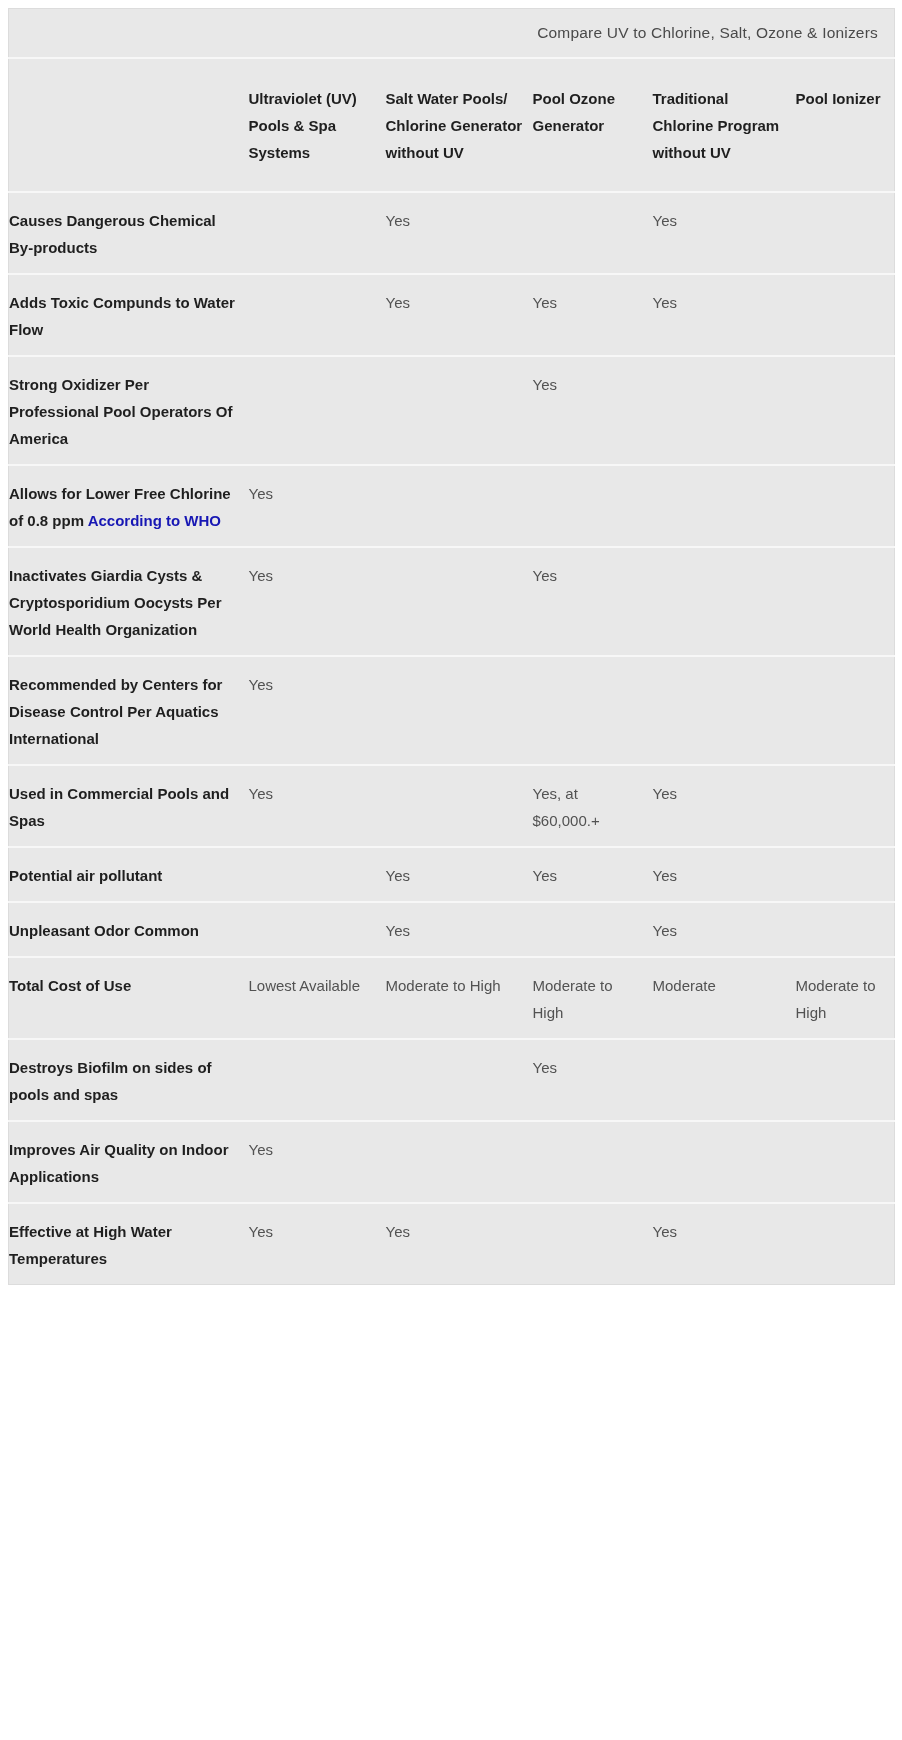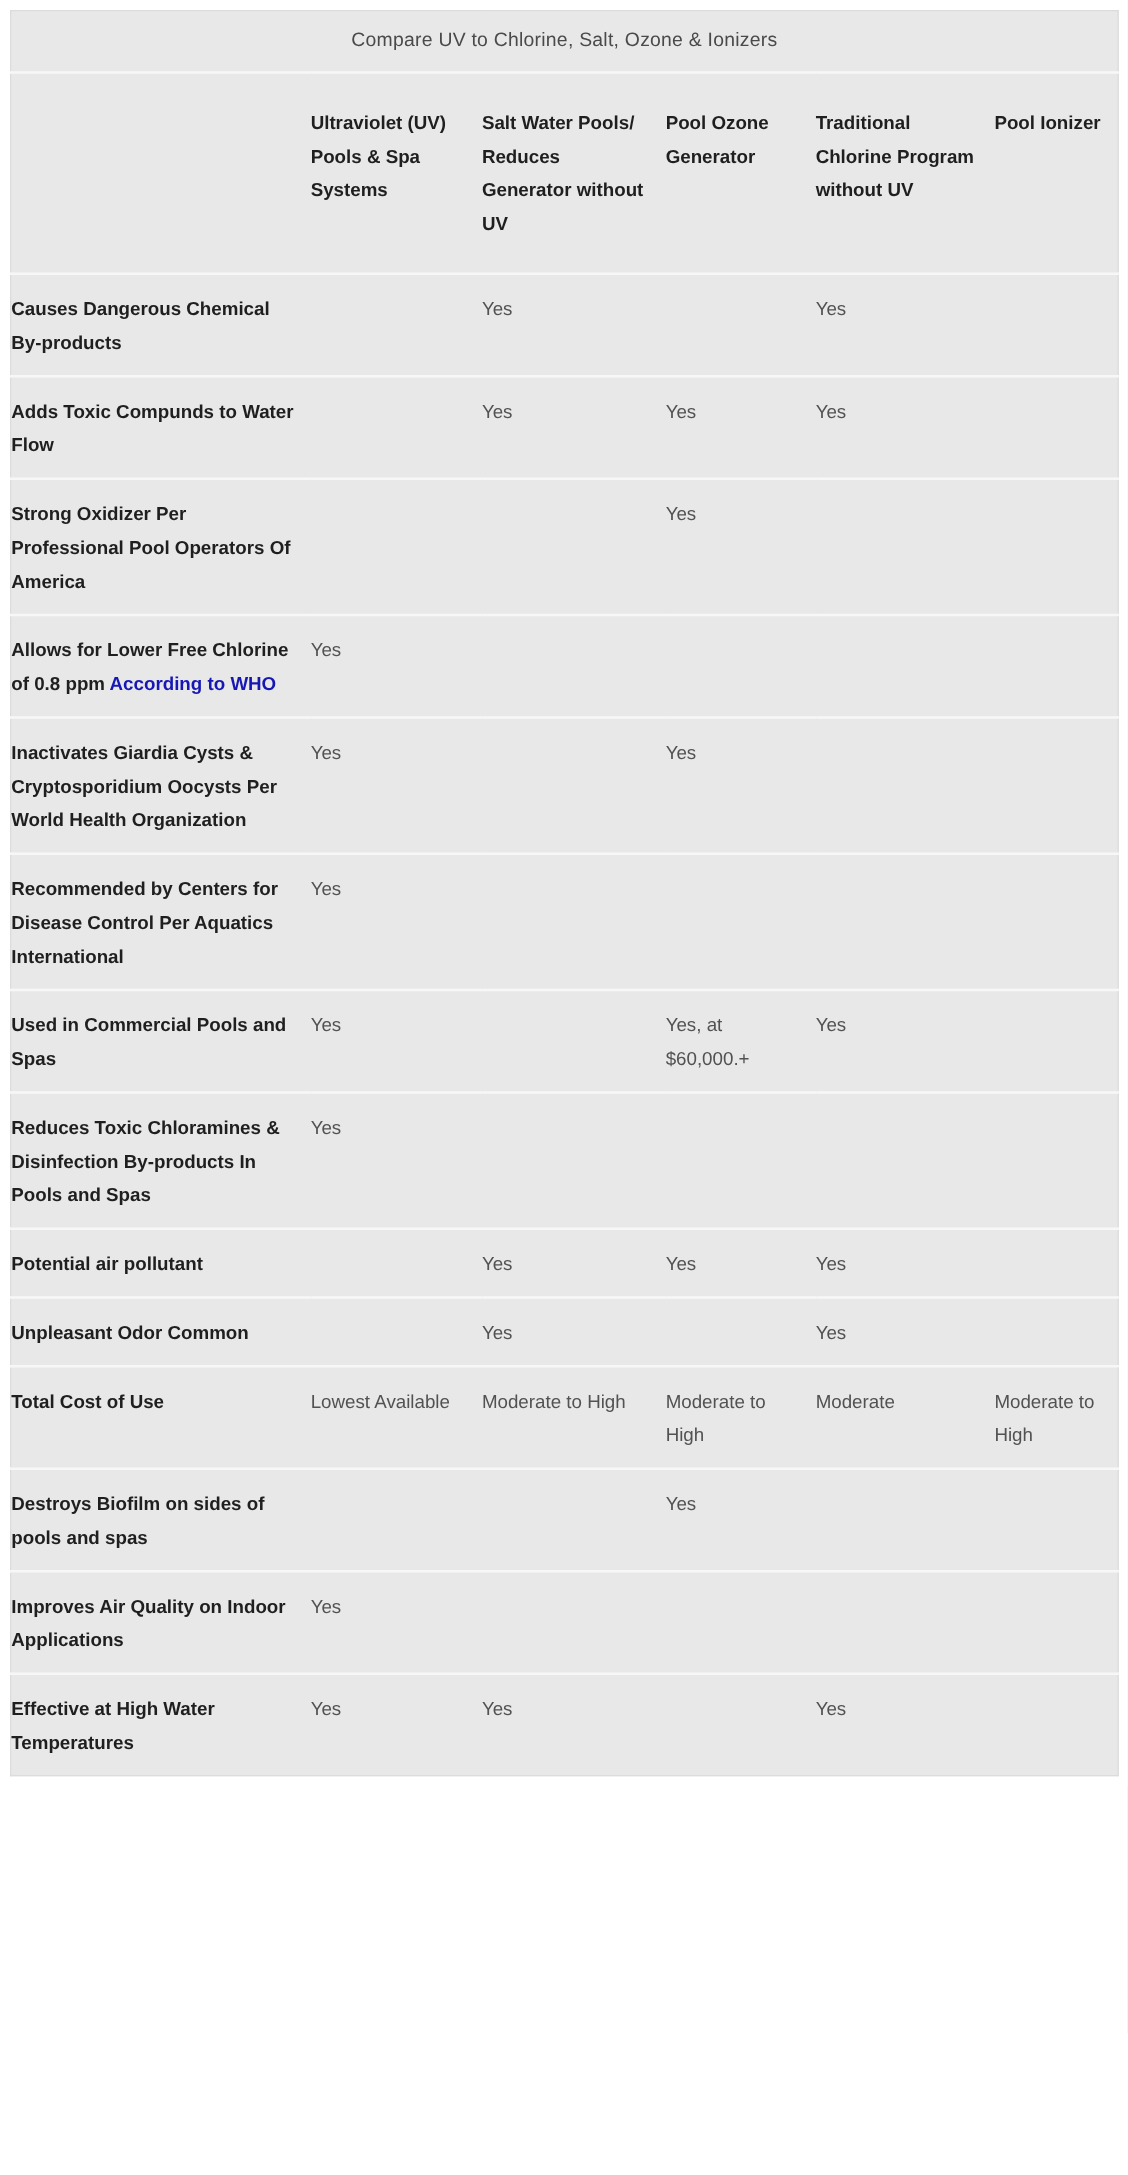--- a/index.html
+++ b/index.html
@@ -31,21 +31,21 @@
     border: 1px solid var(--border);
   }
   th, td {
     vertical-align: top;
     text-align: left;
     font-size: 15px;
     line-height: 27px;
     word-wrap: break-word;
   }
   .title-cell {
-    text-align: center;
+    text-align: right;
     font-weight: 400;
     color: var(--title_text);
     font-size: 15.5px;
     padding: 10px 16px 11px 16px;
     letter-spacing: 0.2px;
     margin-left: 35px;
   }
   tr.header-row th {
     border-top: 2px solid var(--divider);
     padding: 26px 10px 25px 0;
@@ -87,21 +87,21 @@
       <col style="width:143px">
       <col style="width:99px">
     </colgroup>
     <thead>
       <tr>
         <th colspan="6" class="title-cell">Compare UV to Chlorine, Salt, Ozone &amp; Ionizers</th>
       </tr>
       <tr class="header-row" id="header-row">
         <th class="corner-cell"></th>
       <th>Ultraviolet (UV) Pools &amp; Spa Systems</th>
-          <th>Salt Water Pools/ Reduces Generator without UV</th>
+          <th>Salt Water Pools/ Chlorine Generator without UV</th>
           <th>Pool Ozone Generator</th>
           <th>Traditional Chlorine Program without UV</th>
           <th>Pool Ionizer</th>
         </tr>
     </thead>
     <tbody id="table-body">
         <tr>
           <th class="row-label"><span>Causes Dangerous Chemical By-products</span></th>
           <td class="cell-value"></td>
           <td class="cell-value">Yes</td>
@@ -148,28 +148,20 @@
           <td class="cell-value"></td>
           <td class="cell-value"></td>
           <td class="cell-value"></td>
         </tr>
         <tr>
           <th class="row-label"><span>Used in Commercial Pools and Spas</span></th>
           <td class="cell-value">Yes</td>
           <td class="cell-value"></td>
           <td class="cell-value">Yes, at $60,000.+</td>
           <td class="cell-value">Yes</td>
-          <td class="cell-value"></td>
-        </tr>
-        <tr>
-          <th class="row-label"><span>Reduces Toxic Chloramines &amp; Disinfection By-products In Pools and Spas</span></th>
-          <td class="cell-value">Yes</td>
-          <td class="cell-value"></td>
-          <td class="cell-value"></td>
-          <td class="cell-value"></td>
           <td class="cell-value"></td>
         </tr>
         <tr>
           <th class="row-label"><span>Potential air pollutant</span></th>
           <td class="cell-value"></td>
           <td class="cell-value">Yes</td>
           <td class="cell-value">Yes</td>
           <td class="cell-value">Yes</td>
           <td class="cell-value"></td>
         </tr>

